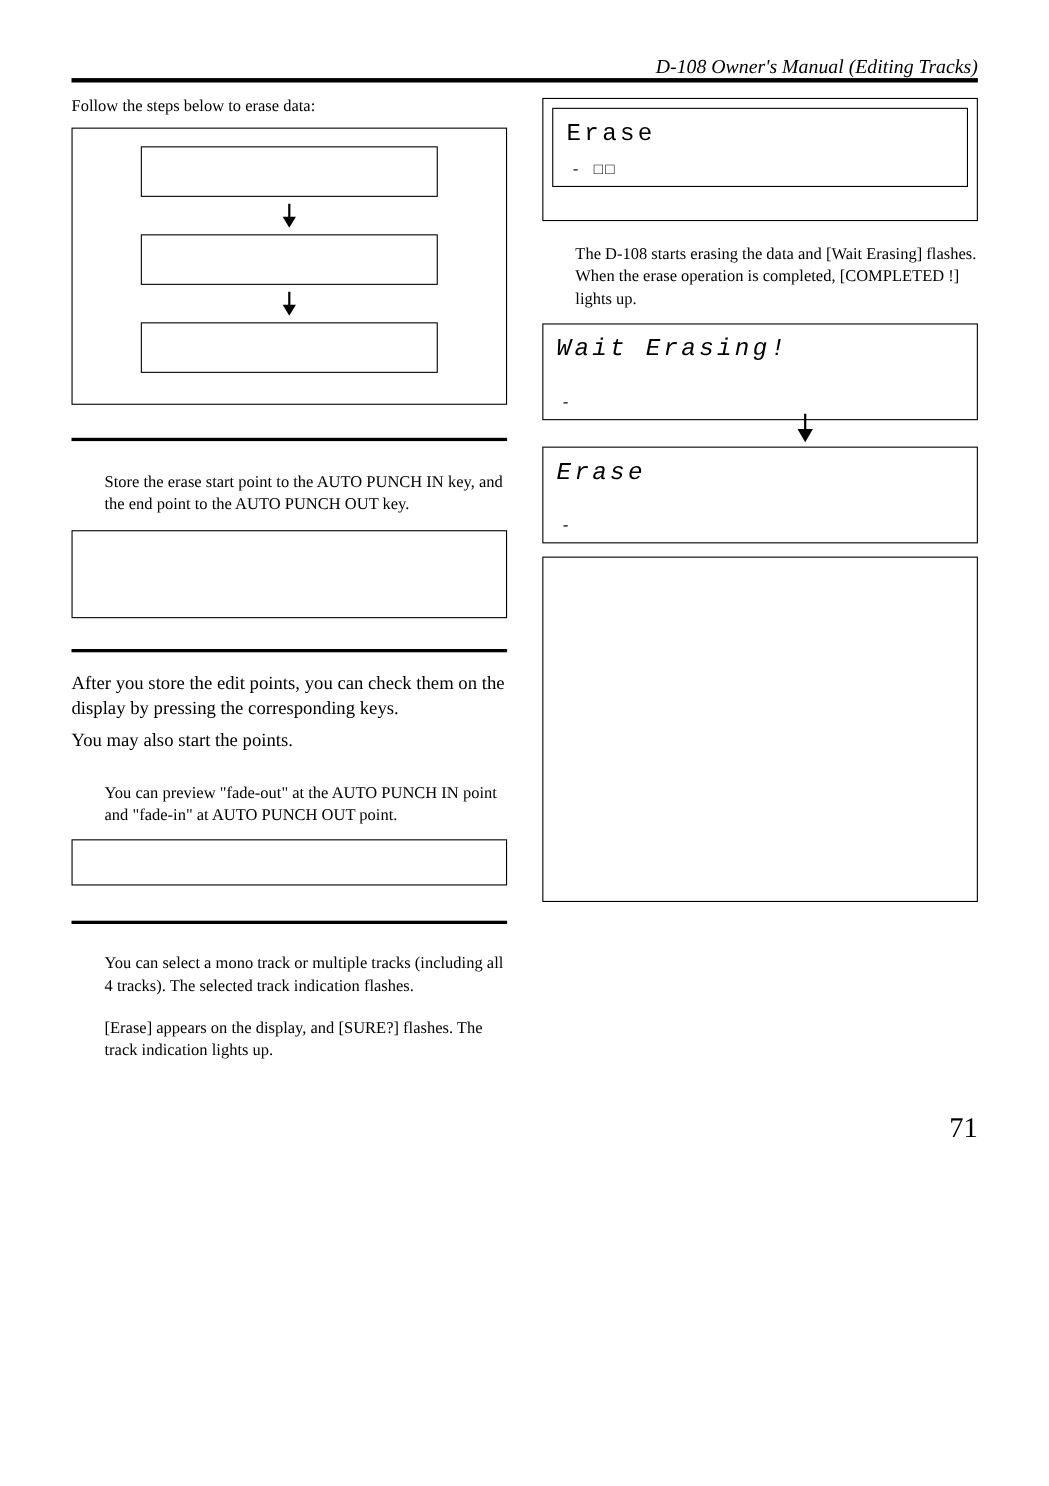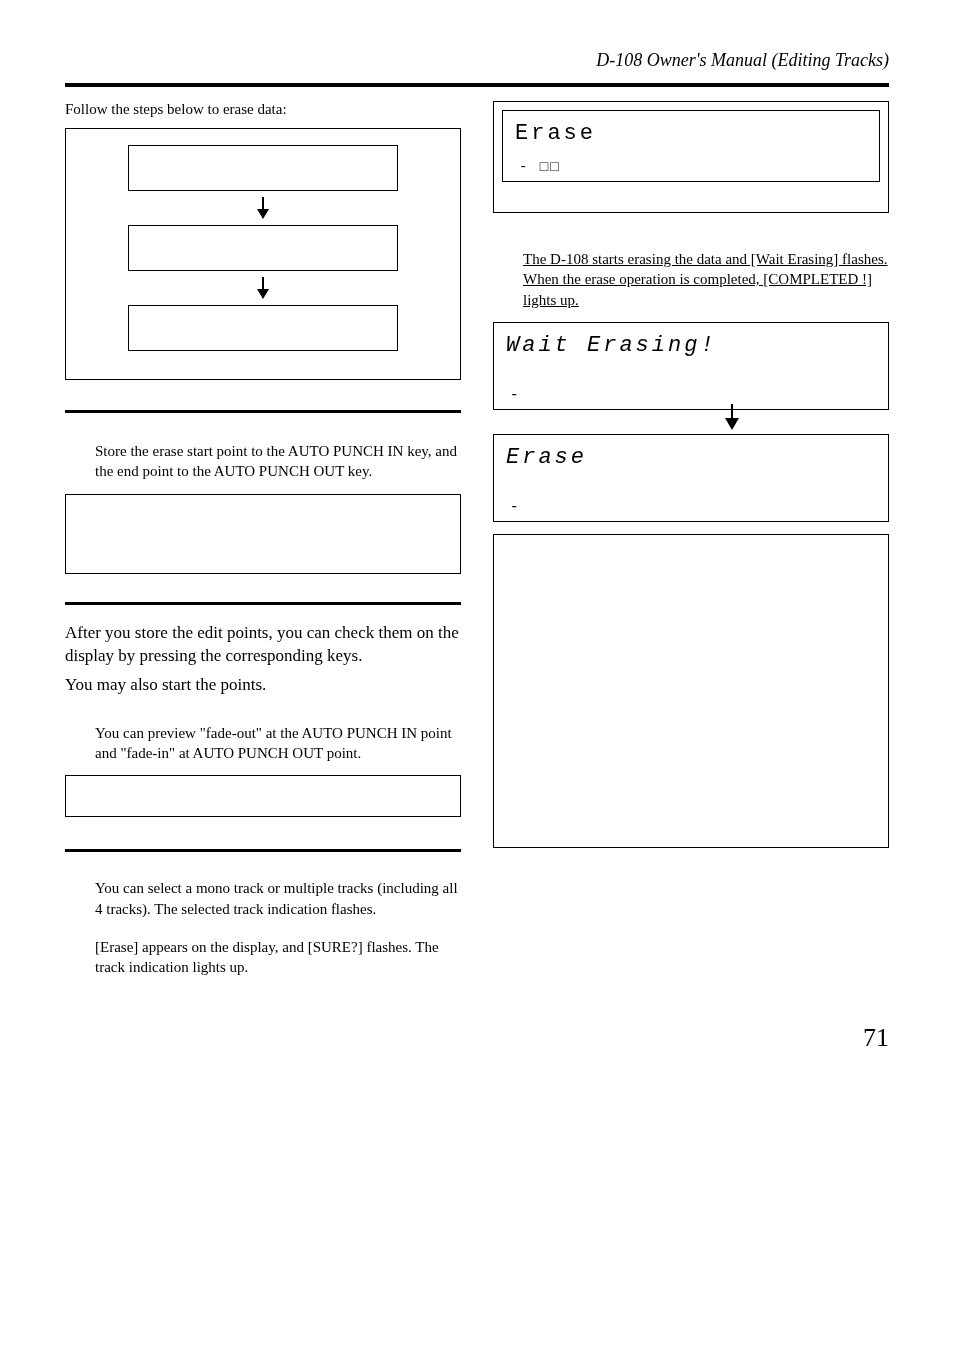--- a/index.html
+++ b/index.html
@@ -11,21 +11,21 @@
     width: 954px;
   }
   .page {
     padding: 50px 65px 40px 65px;
     box-sizing: border-box;
   }
   .header-row {
     text-align: right;
     font-style: italic;
     font-size: 18px;
-    padding-bottom: 12px;
+    padding-bottom: 0;
   }
   .columns {
     display: flex;
     gap: 32px;
   }
   .col {
     flex: 1;
     min-width: 0;
   }
   .top-rule {
@@ -197,21 +197,21 @@
     <div class="col">
 
       <div class="lcd-outer">
         <div class="lcd-inner">
           <div class="lcd-label">Erase</div>
           <div class="lcd-sub dash-squares">- □□</div>
         </div>
         <div class="lcd-bottom-pad"></div>
       </div>
 
-      <p class="step-para" style="margin-left:30px; margin-top:36px;text-decoration:underline;">The D-108 starts erasing the data and [Wait Erasing] flashes.  When the erase operation is completed, [COMPLETED !] lights up.</p>
+      <p class="step-para" style="margin-left:30px; margin-top:20px;">The D-108 starts erasing the data and [Wait Erasing] flashes.  When the erase operation is completed, [COMPLETED !] lights up.</p>
 
       <div class="lcd-plain">
         <div class="lcd-label">Wait Erasing!</div>
         <div class="lcd-sub">-</div>
       </div>
 
       <div class="arrow-between">
         <svg width="18" height="26" style="position:absolute; left:58%; top:-8px;">
           <line x1="9" y1="0" x2="9" y2="16" stroke="#000" stroke-width="2"></line>
           <polygon points="9,26 2,14 16,14" fill="#000"></polygon>

